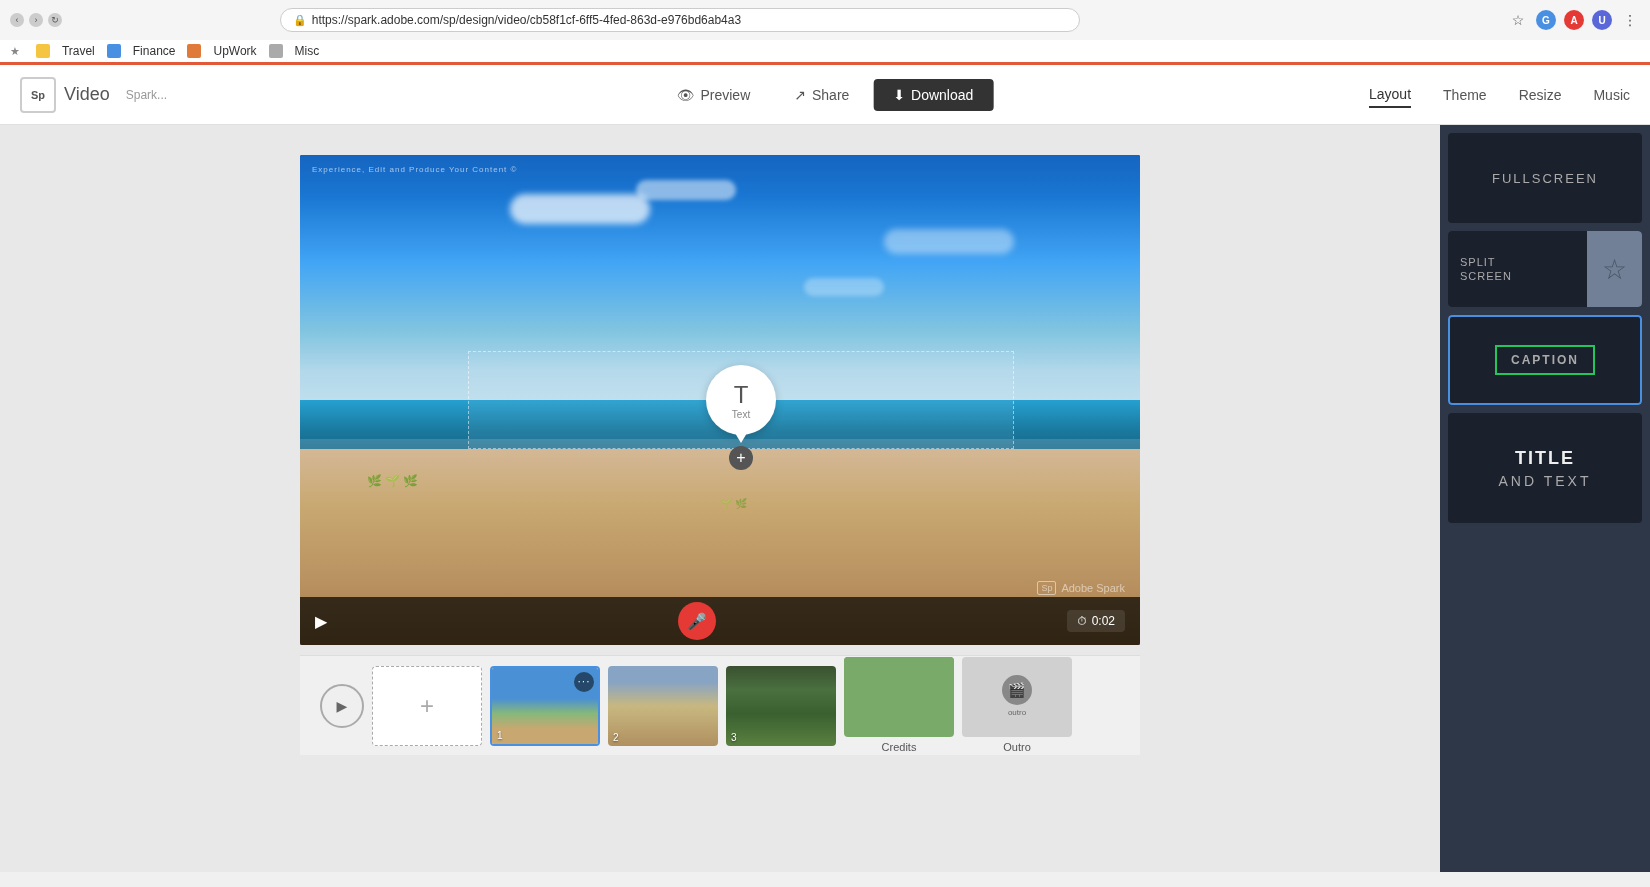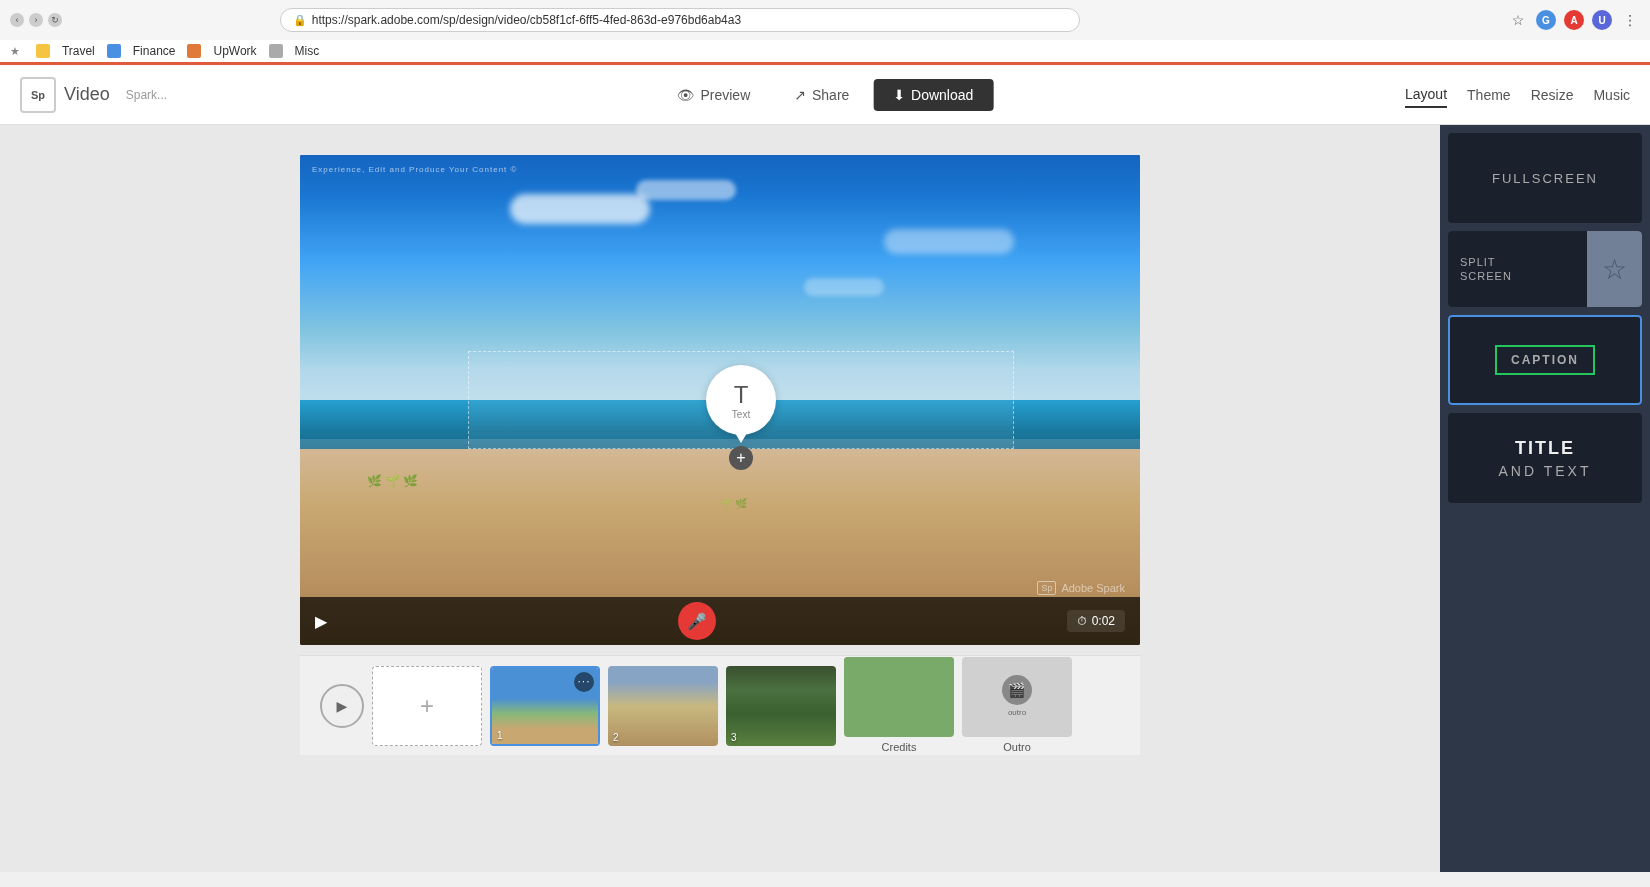--- a/index.html
+++ b/index.html
@@ -24,21 +24,21 @@
 
     
     .app-header { background: white; display: flex; align-items: center; padding: 0 20px; height: 60px; border-bottom: 1px solid #e0e0e0; position: relative; }
     .app-logo { display: flex; align-items: center; gap: 8px; }
     .sp-badge { width: 36px; height: 36px; border: 2px solid #ccc; border-radius: 4px; display: flex; align-items: center; justify-content: center; font-size: 12px; font-weight: bold; color: #333; }
     .app-title { font-size: 18px; color: #555; font-weight: 300; }
     .saving-text { font-size: 12px; color: #999; margin-left: 8px; }
     .header-center { position: absolute; left: 50%; transform: translateX(-50%); display: flex; gap: 4px; }
     .header-btn { display: flex; align-items: center; gap: 6px; padding: 8px 20px; border: none; background: none; cursor: pointer; font-size: 14px; color: #555; border-radius: 4px; }
     .header-btn.download { background: #333; color: white; border-radius: 4px; }
-    .header-right { margin-left: auto; display: flex; gap: 20px; align-items: center; }
+    .header-right { margin-left: auto; display: flex; gap: 32px; align-items: center; }
     .header-tab { font-size: 14px; color: #555; cursor: pointer; padding: 4px 0; }
     .header-tab.active { color: #333; font-weight: 500; border-bottom: 2px solid #333; }
 
     
     .main-content { display: flex; height: calc(887px - 60px - 44px - 36px); }
 
     
     .editor-area { flex: 1; background: #e8e8e8; display: flex; flex-direction: column; align-items: center; justify-content: flex-start; padding: 30px 20px 0; overflow: hidden; }
 
     
@@ -82,21 +82,21 @@
     .right-panel { width: 210px; background: #2d3748; display: flex; flex-direction: column; gap: 2px; padding: 8px; }
     .layout-option { cursor: pointer; border-radius: 4px; overflow: hidden; margin-bottom: 6px; }
     .layout-fullscreen { background: #1a202c; height: 90px; display: flex; align-items: center; justify-content: center; color: #aaa; font-size: 13px; letter-spacing: 2px; font-weight: 500; }
     .layout-split { height: 76px; display: flex; overflow: hidden; border-radius: 4px; }
     .layout-split-left { background: #1a202c; flex: 1; display: flex; align-items: center; justify-content: flex-start; padding-left: 12px; }
     .layout-split-text { color: #aaa; font-size: 11px; letter-spacing: 1px; font-weight: 500; line-height: 1.3; }
     .layout-split-right { background: #718096; flex: 0 0 55px; display: flex; align-items: center; justify-content: center; }
     .star-icon { font-size: 28px; color: #4a5568; }
     .layout-caption { background: #1a202c; height: 90px; display: flex; align-items: center; justify-content: center; border: 2px solid #4a90e2; border-radius: 4px; }
     .caption-label-box { border: 2px solid #22c55e; padding: 6px 14px; color: #aaa; font-size: 12px; letter-spacing: 2px; font-weight: 600; }
-    .layout-title-text { background: #1a202c; height: 90px; display: flex; flex-direction: column; align-items: center; justify-content: center; gap: 4px; }
+    .layout-title-text { background: #1a202c; height: 110px; display: flex; flex-direction: column; align-items: center; justify-content: center; gap: 4px; }
     .title-big { color: #eee; font-size: 18px; font-weight: 700; letter-spacing: 2px; }
     .title-small { color: #aaa; font-size: 14px; letter-spacing: 3px; }
   </style>
 </head>
 <body>
 
 <div>
   <div class="browser-toolbar">
     <div class="browser-buttons">
       <button class="browser-btn back">‹</button>

